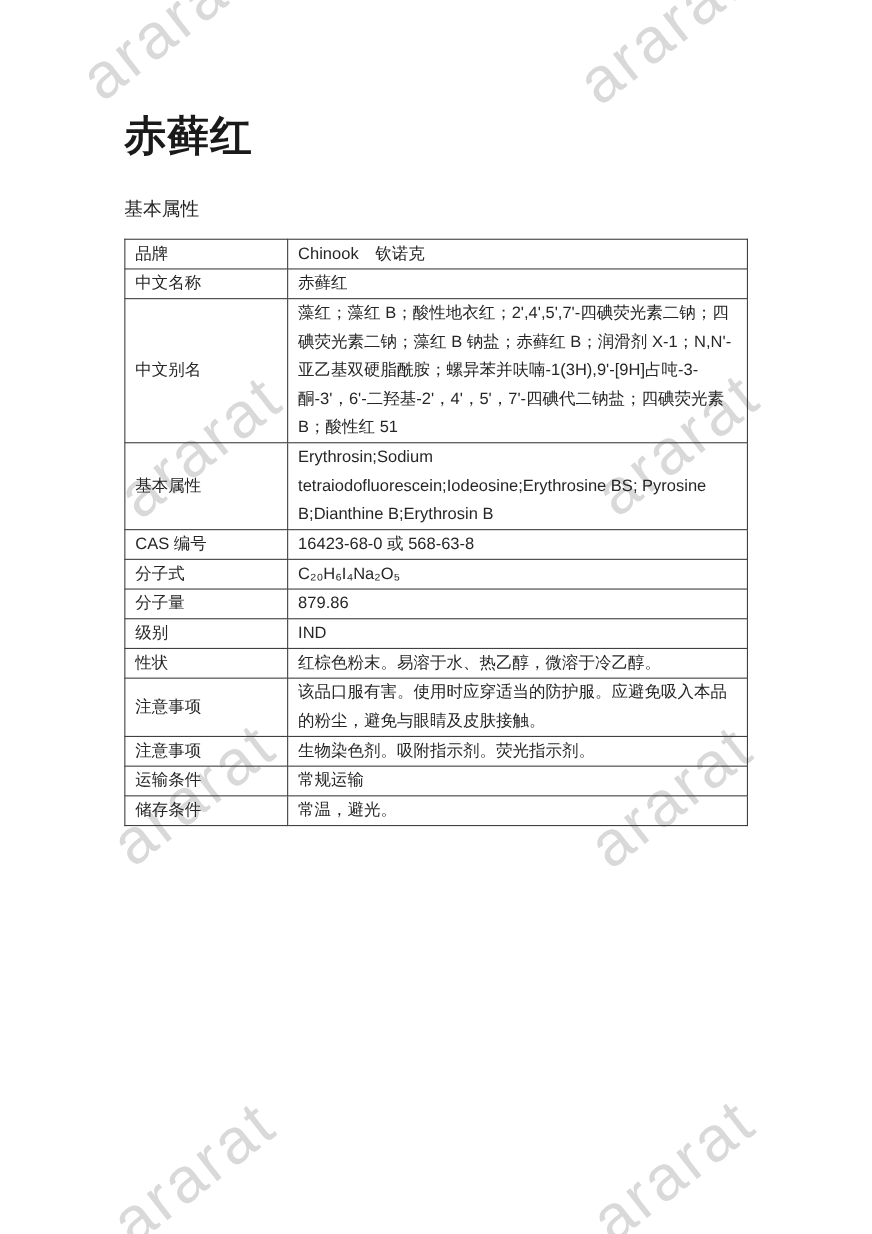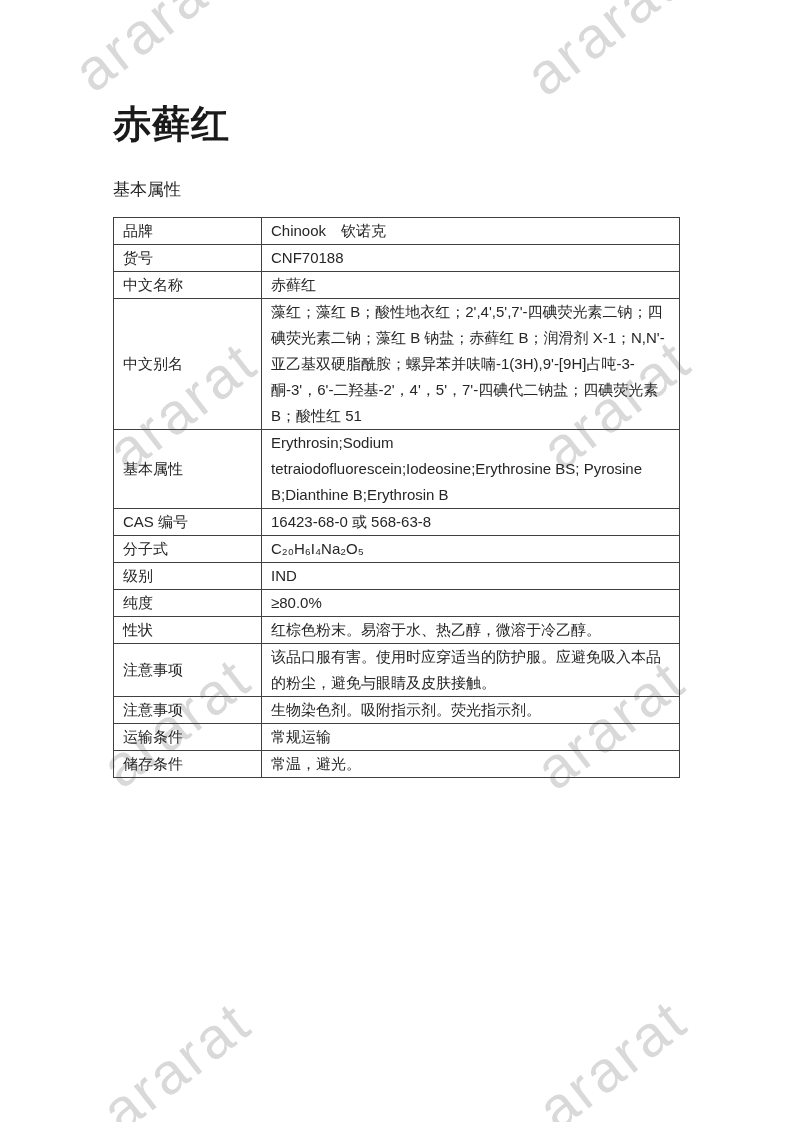--- a/index.html
+++ b/index.html
@@ -91,24 +91,20 @@
   <h1 class="page-title">赤藓红</h1>
   <div class="section-heading">基本属性</div>
 
   <table class="props">
     <tbody>
   <tr>
     <td class="label-cell">品牌</td>
     <td class="value-cell">Chinook　钦诺克</td>
   </tr>
 
-  <tr>
-    <td class="label-cell">货号</td>
-    <td class="value-cell">CNF70188</td>
-  </tr>
 
   <tr>
     <td class="label-cell">中文名称</td>
     <td class="value-cell">赤藓红</td>
   </tr>
 
   <tr>
     <td class="label-cell">中文别名</td>
     <td class="value-cell">藻红；藻红 B；酸性地衣红；2',4',5',7'-四碘荧光素二钠；四碘荧光素二钠；藻红 B 钠盐；赤藓红 B；润滑剂 X-1；N,N'-亚乙基双硬脂酰胺；螺异苯并呋喃-1(3H),9'-[9H]占吨-3-酮-3'，6'-二羟基-2'，4'，5'，7'-四碘代二钠盐；四碘荧光素 B；酸性红 51</td>
   </tr>
@@ -122,30 +118,30 @@
   <tr>
     <td class="label-cell">CAS 编号</td>
     <td class="value-cell">16423-68-0 或 568-63-8</td>
   </tr>
 
   <tr>
     <td class="label-cell">分子式</td>
     <td class="value-cell">C₂₀H₆I₄Na₂O₅</td>
   </tr>
 
+  <tr>
+    <td class="label-cell">分子量</td>
+    <td class="value-cell">879.86</td>
+  </tr>
 
   <tr>
     <td class="label-cell">级别</td>
     <td class="value-cell">IND</td>
   </tr>
 
-  <tr>
-    <td class="label-cell">纯度</td>
-    <td class="value-cell">≥80.0%</td>
-  </tr>
 
   <tr>
     <td class="label-cell">性状</td>
     <td class="value-cell">红棕色粉末。易溶于水、热乙醇，微溶于冷乙醇。</td>
   </tr>
 
   <tr>
     <td class="label-cell">注意事项</td>
     <td class="value-cell">该品口服有害。使用时应穿适当的防护服。应避免吸入本品的粉尘，避免与眼睛及皮肤接触。</td>
   </tr>

